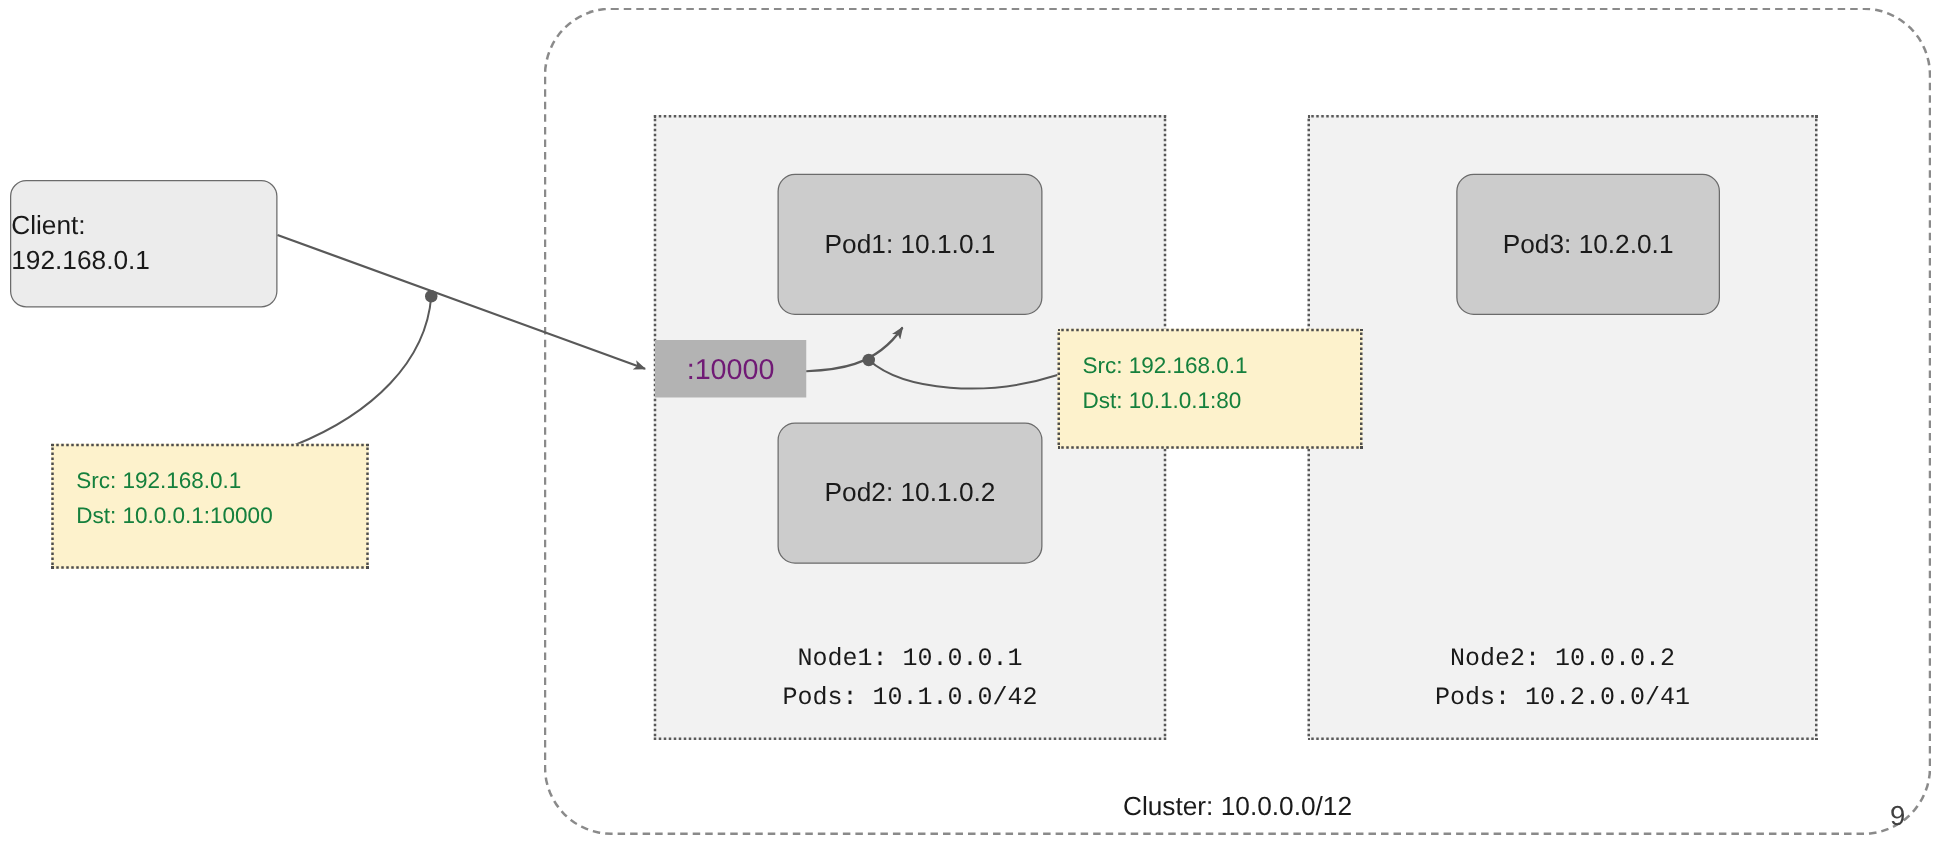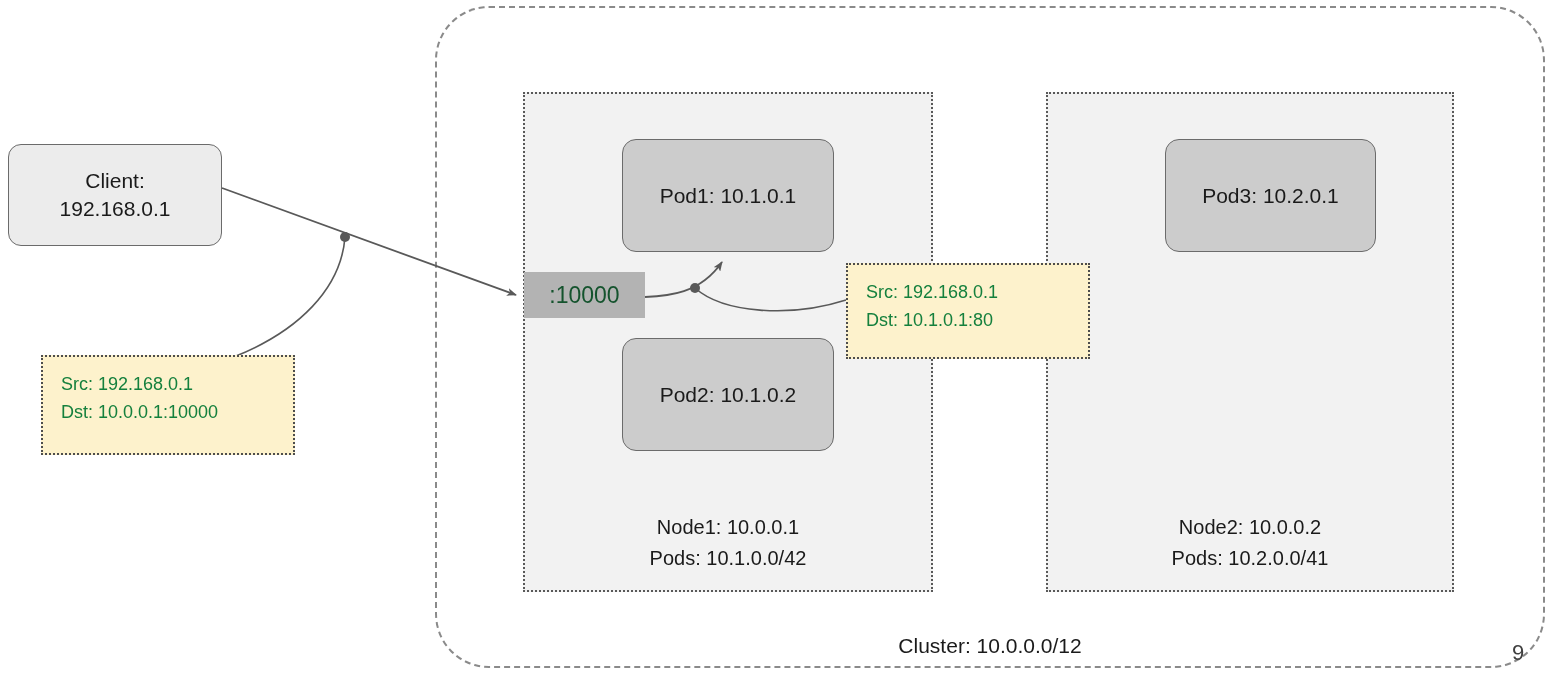--- a/index.html
+++ b/index.html
@@ -52,20 +52,21 @@
   #node-2 { left: 1046px; top: 92px; width: 408px; height: 500px; }
   .node-caption {
     position: absolute;
     left: 0;
     right: 0;
     bottom: 16px;
     text-align: center;
     font-size: 20px;
     line-height: 1.55;
     color: #1a1a1a;
+    font-family: Liberation Mono, monospace;
   }
   .node-caption span { display: block; white-space: nowrap; }
   
   .pod {
     position: absolute;
     background: #cccccc;
     border: 1.6px solid #6b6b6b;
     border-radius: 14px;
     box-sizing: border-box;
     display: flex;
@@ -84,41 +85,40 @@
     left: 8px;
     top: 144px;
     width: 214px;
     height: 102px;
     background: #ececec;
     border: 1.6px solid #6b6b6b;
     border-radius: 13px;
     box-sizing: border-box;
     display: flex;
     flex-direction: column;
-    align-items: center;
     justify-content: center;
     font-size: 21px;
     line-height: 1.35;
     color: #1a1a1a;
   }
   #client-box span { white-space: nowrap; }
   
   #service-port {
     position: absolute;
     left: 524px;
     top: 272px;
     width: 121px;
     height: 46px;
     background: #b3b3b3;
     box-sizing: border-box;
     display: flex;
     align-items: center;
     justify-content: center;
     font-size: 23px;
-    color: #14532d;
+    color: #701a75;
     white-space: nowrap;
   }
   
   .note {
     position: absolute;
     background: #fdf2cc;
     border: 2px dotted #4d4d4d;
     box-sizing: border-box;
     padding: 14px 0 0 18px;
     font-size: 18px;

